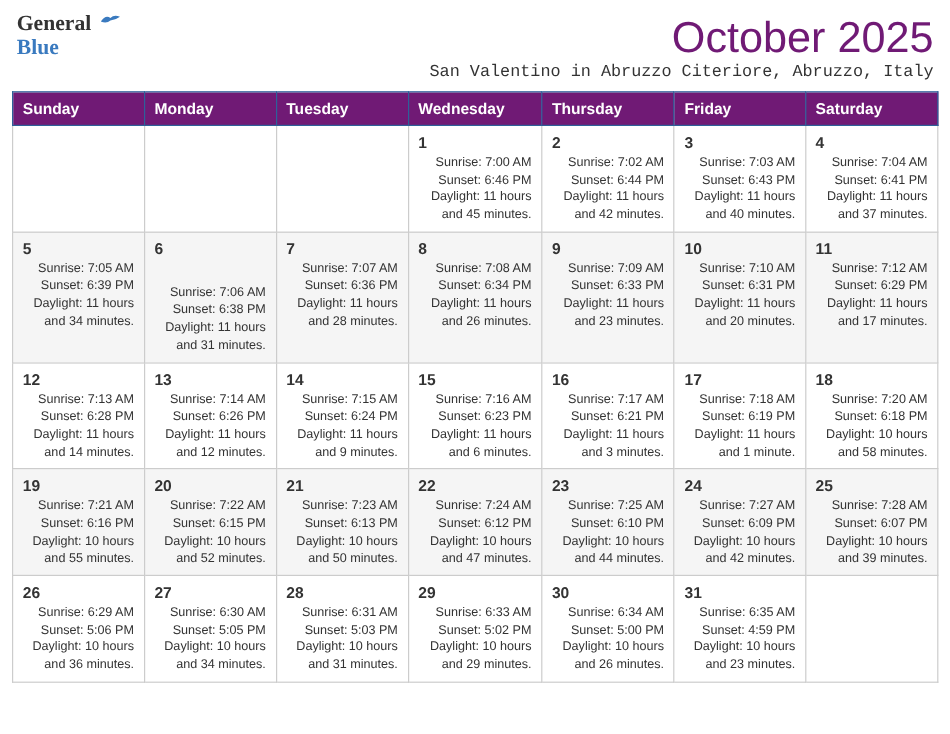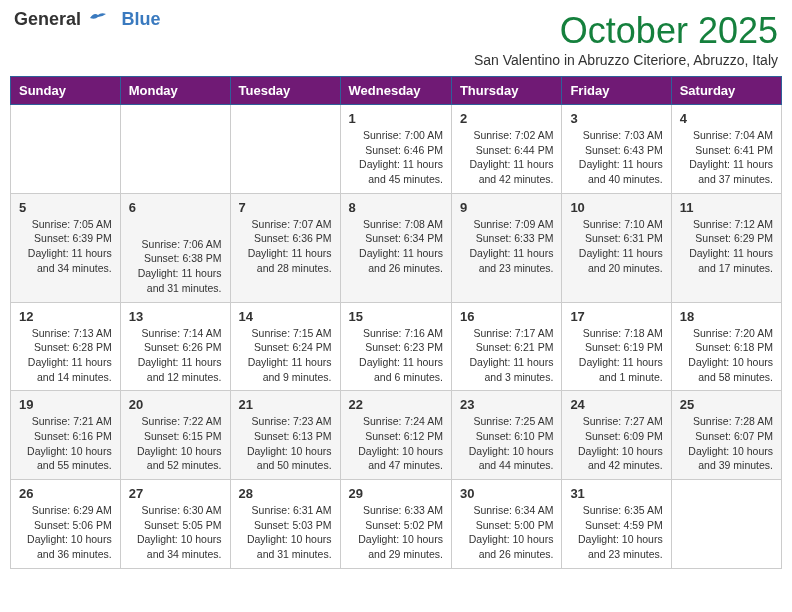--- a/index.html
+++ b/index.html
@@ -12,55 +12,57 @@
     }
     .header {
       display: flex;
       justify-content: space-between;
       align-items: flex-start;
       margin-bottom: 8px;
       padding: 0 4px;
     }
     .logo {
       display: flex;
+      flex-direction: column;
       align-items: flex-start;
+      font-family: Liberation Serif, serif;
     }
     .logo-general {
       font-size: 18px;
       font-weight: bold;
       color: #333;
       line-height: 1;
     }
     .logo-blue {
       font-size: 18px;
       font-weight: bold;
       color: #3a7abf;
       line-height: 1;
-      margin-left: 16px;
     }
     .logo-bird {
       width: 18px;
       height: 14px;
       margin-left: 2px;
     }
     .logo-top {
       display: flex;
       align-items: center;
     }
     .title-section {
       text-align: right;
     }
     .month-title {
       font-size: 36px;
-      color: #15803d;
+      color: #701a75;
       font-weight: normal;
     }
     .subtitle {
       font-size: 14px;
       color: #333;
+      font-family: Liberation Mono, monospace;
     }
     .calendar {
       width: 100%;
       border-collapse: collapse;
       border: 1px solid #ccc;
     }
     .calendar th {
       background-color: #701a75;
       color: #fff;
       text-align: left;

